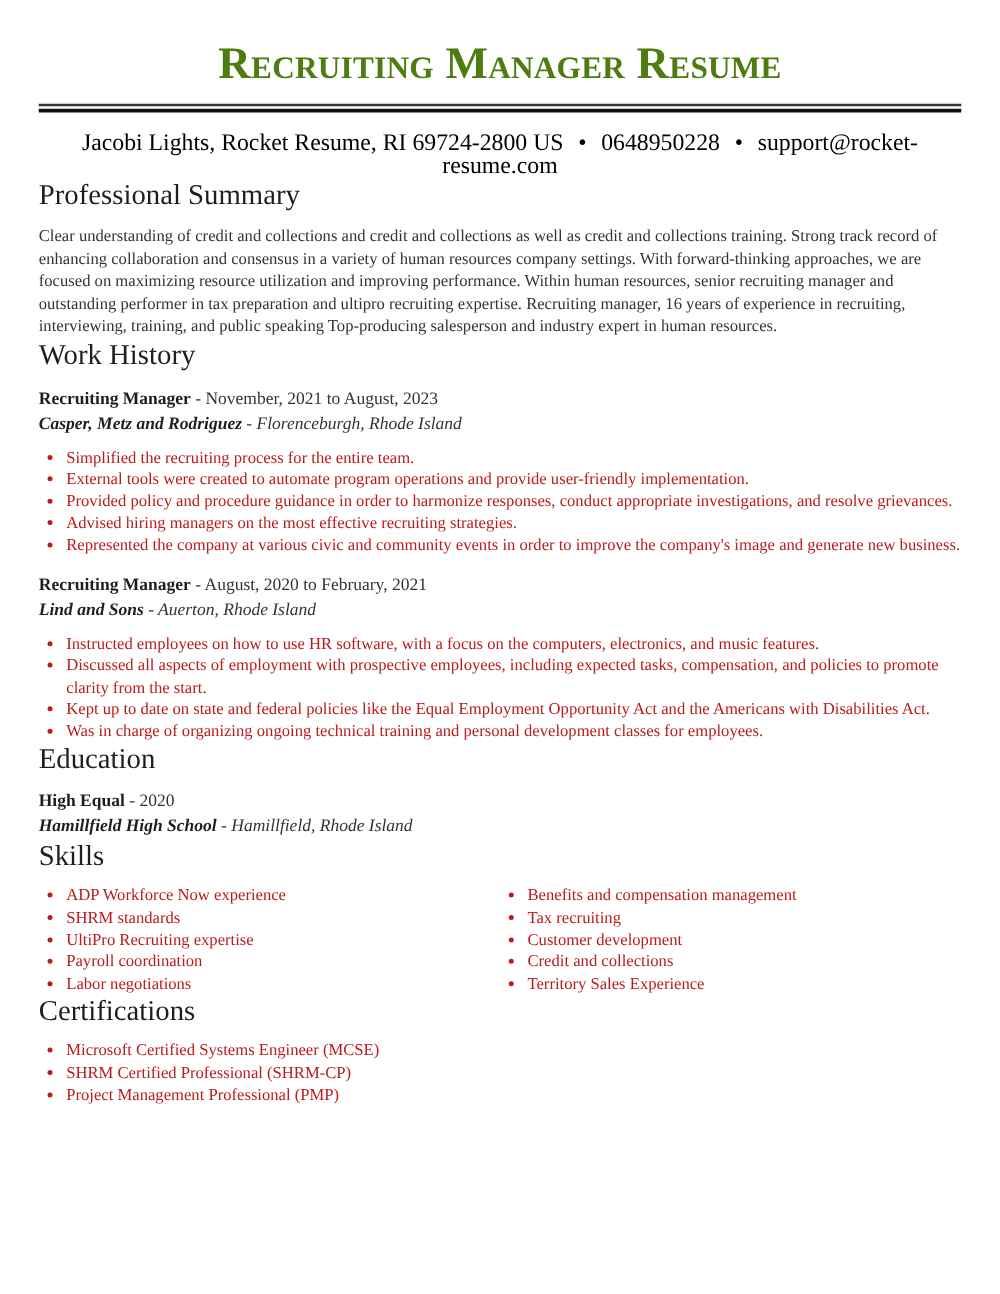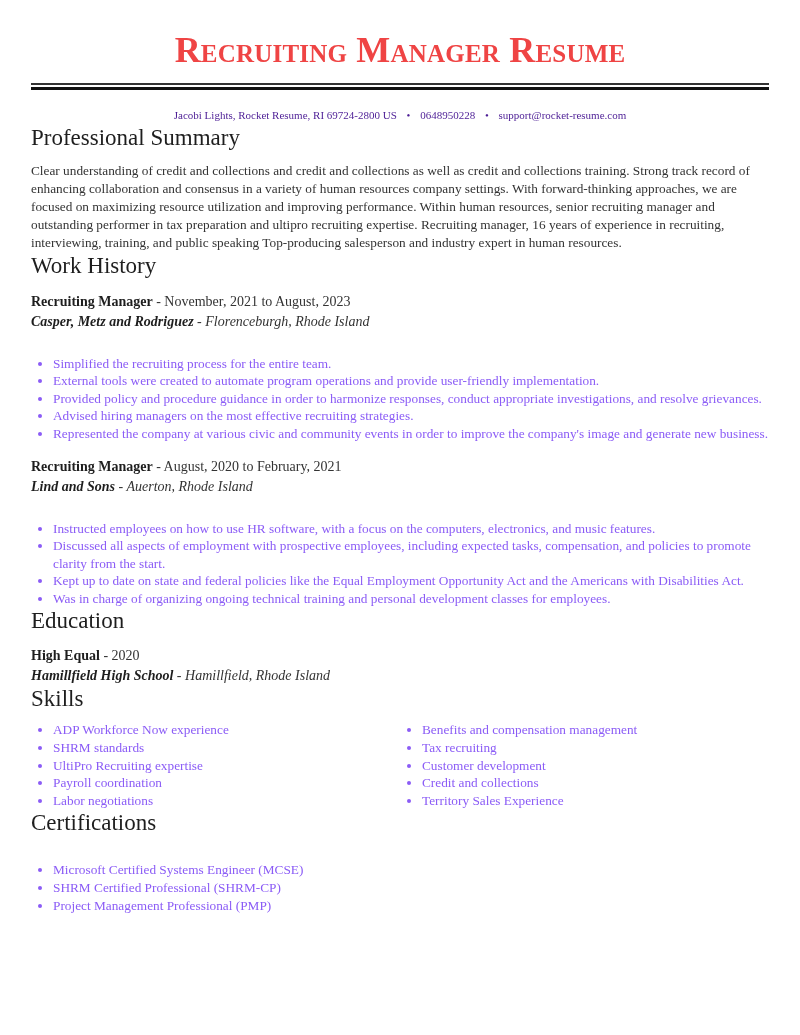--- a/index.html
+++ b/index.html
@@ -20,38 +20,38 @@
     }
     .title {
       text-align: center;
       font-size: 36px;
       font-weight: bold;
       font-variant: small-caps;
       letter-spacing: 0.2px;
       margin: 0;
       padding-top: 29px;
       line-height: 42px;
-      color: #ef4444;
+      color: #4d7c0f;
     }
     .rule {
       margin-top: 12px;
       height: 0;
       border-top: 2px solid #333333;
     }
     .rule2 {
       margin-top: 2px;
       height: 0;
       border-top: 3px solid #111111;
     }
     .contact {
       text-align: center;
-      font-size: 11px;
+      font-size: 19px;
       margin-top: 16px;
       line-height: 18px;
-      color: #4c1d95;
+      color: #000000;
     }
     .contact .sep {
       display: inline-block;
       margin: 0 7px;
     }
     h2.section-title {
       font-weight: normal;
       font-size: 23px;
       margin: 0;
       line-height: 28px;
@@ -73,25 +73,25 @@
     .job-line b { color: #1e1e1e; }
     .company-line {
       font-size: 14px;
       line-height: 18px;
       font-style: italic;
       color: #333333;
       margin-top: 2px;
     }
     .company-line b { color: #1e1e1e; }
     ul.bullets {
-      margin: 24px 0 0 0;
+      margin: 8px 0 0 0;
       padding-left: 22px;
       font-size: 13.3px;
       line-height: 17.6px;
-      color: #8b5cf6;
+      color: #b91c1c;
     }
     ul.bullets li { padding-left: 0; }
     .job1 { margin-top: 13px; }
     .job2 { margin-top: 15px; }
     .edu-title { margin-top: 12px; }
     .edu-block { margin-top: 12px; }
     .skills-title { margin-top: 14px; }
     .skills-grid {
       display: flex;
       margin-top: 8px;

